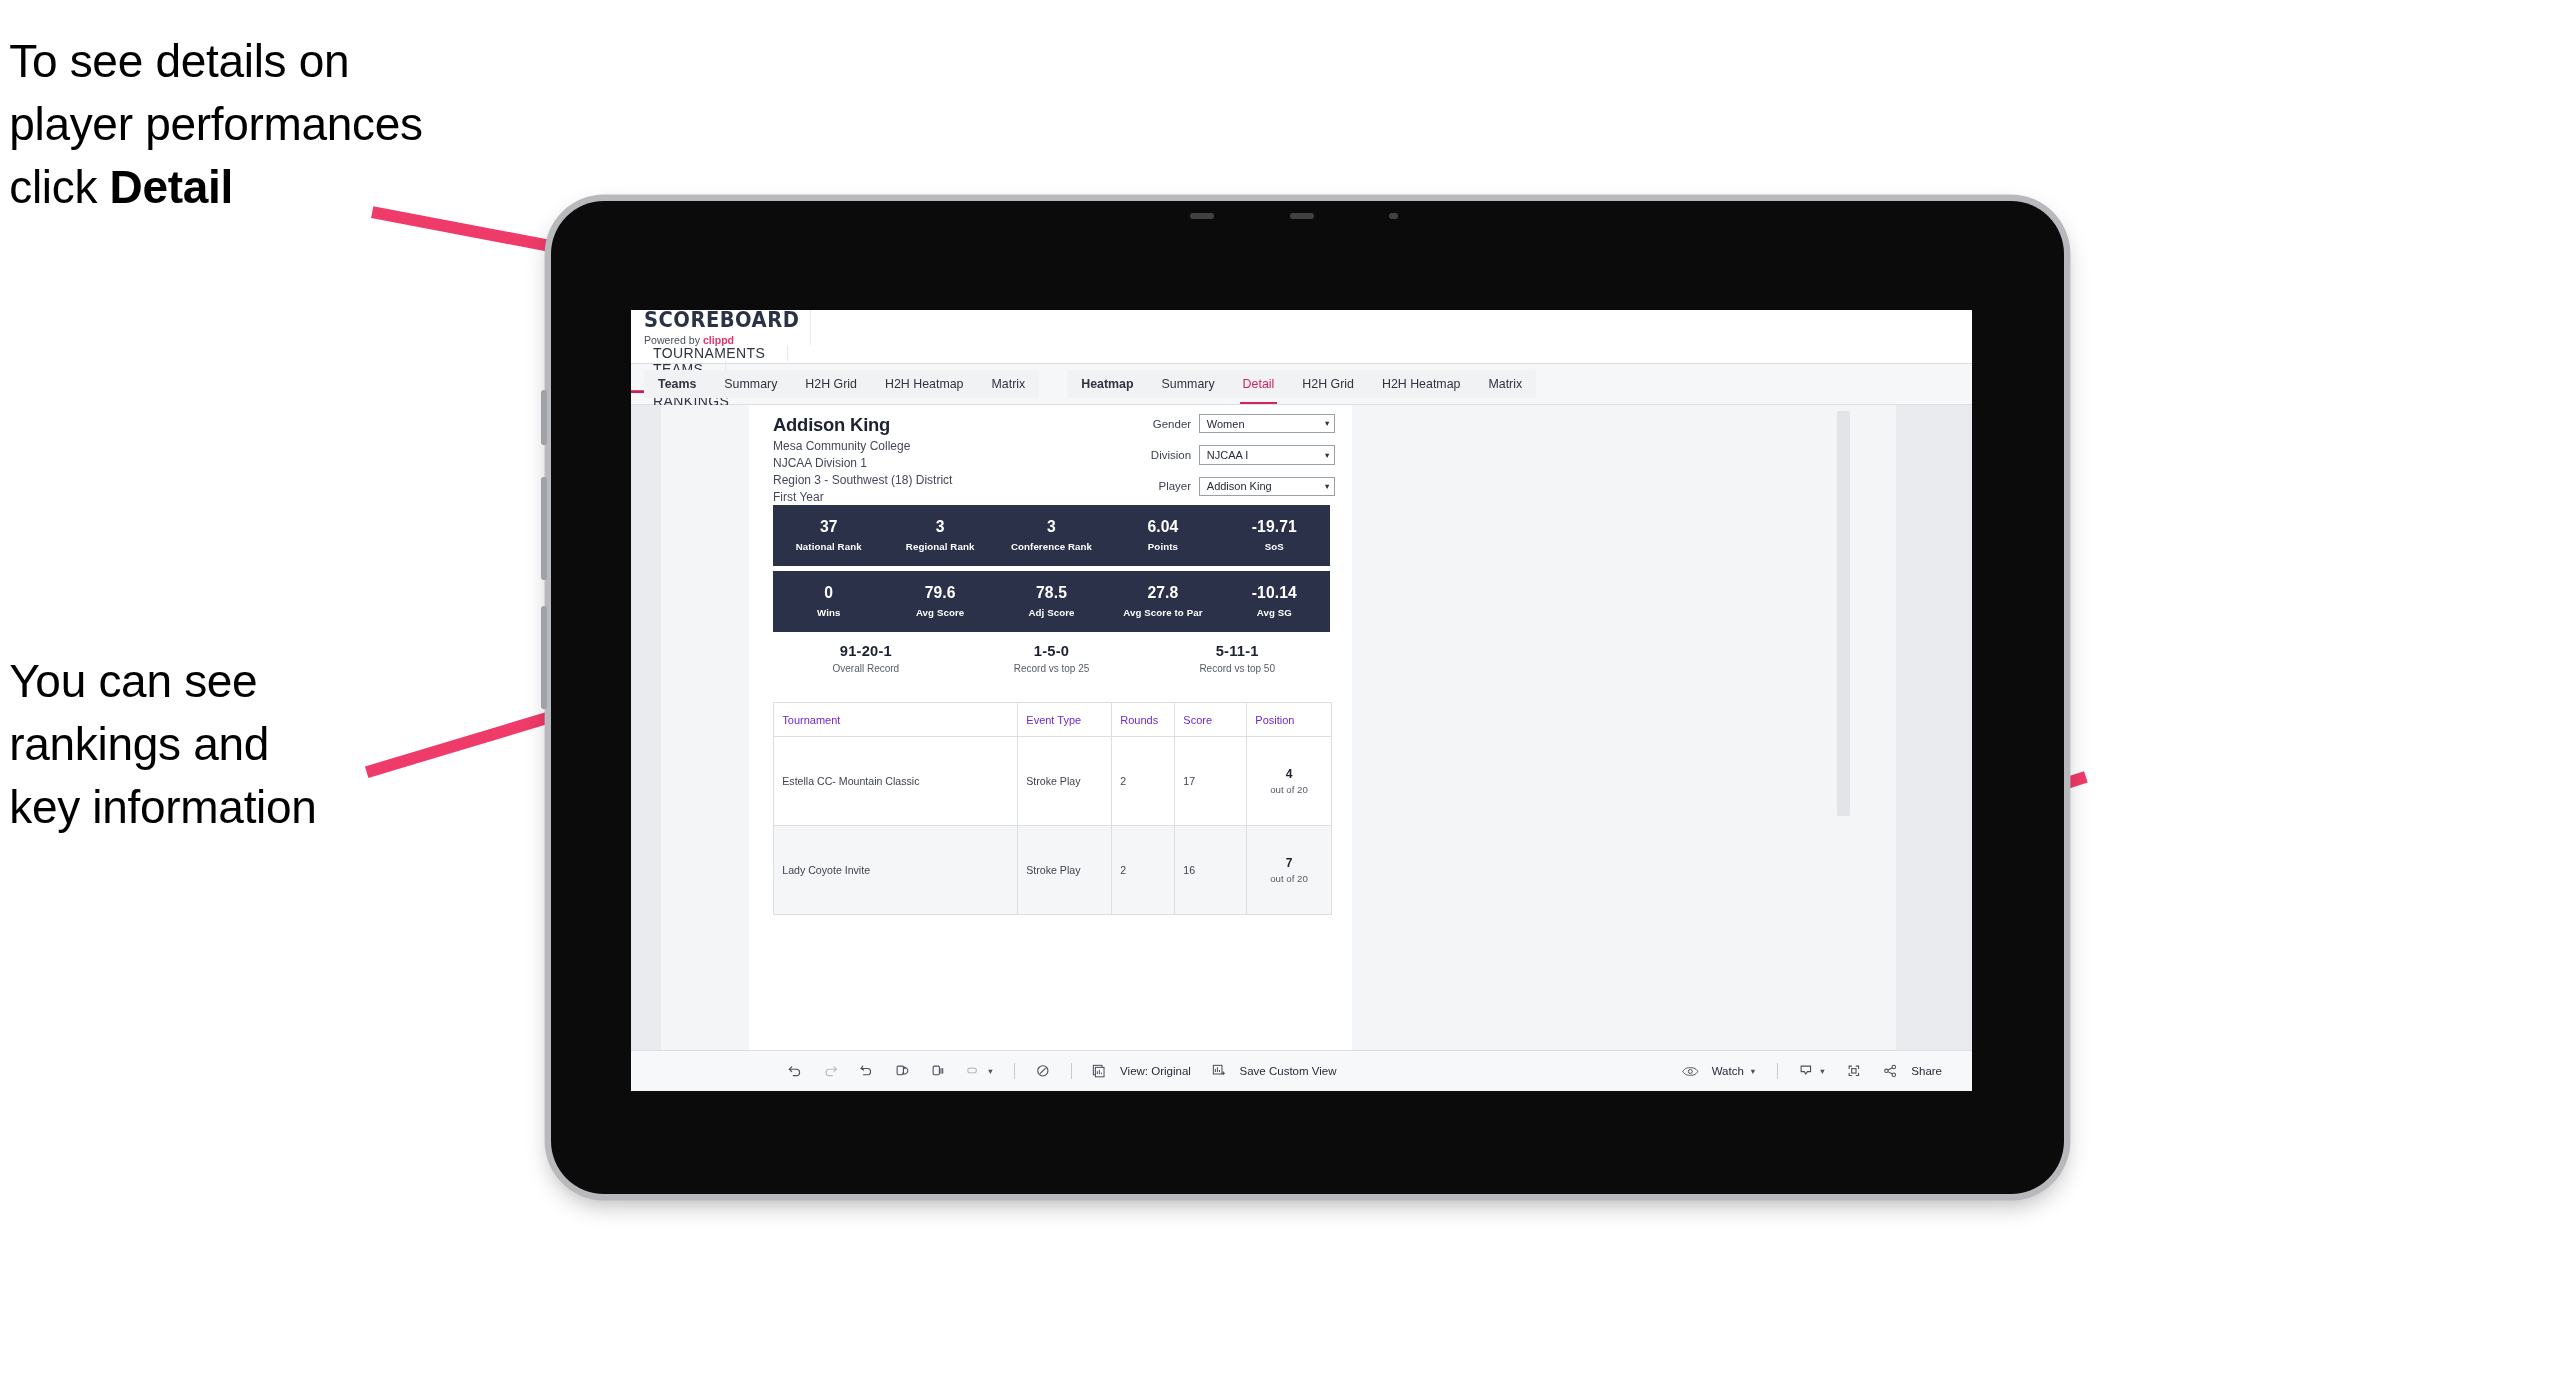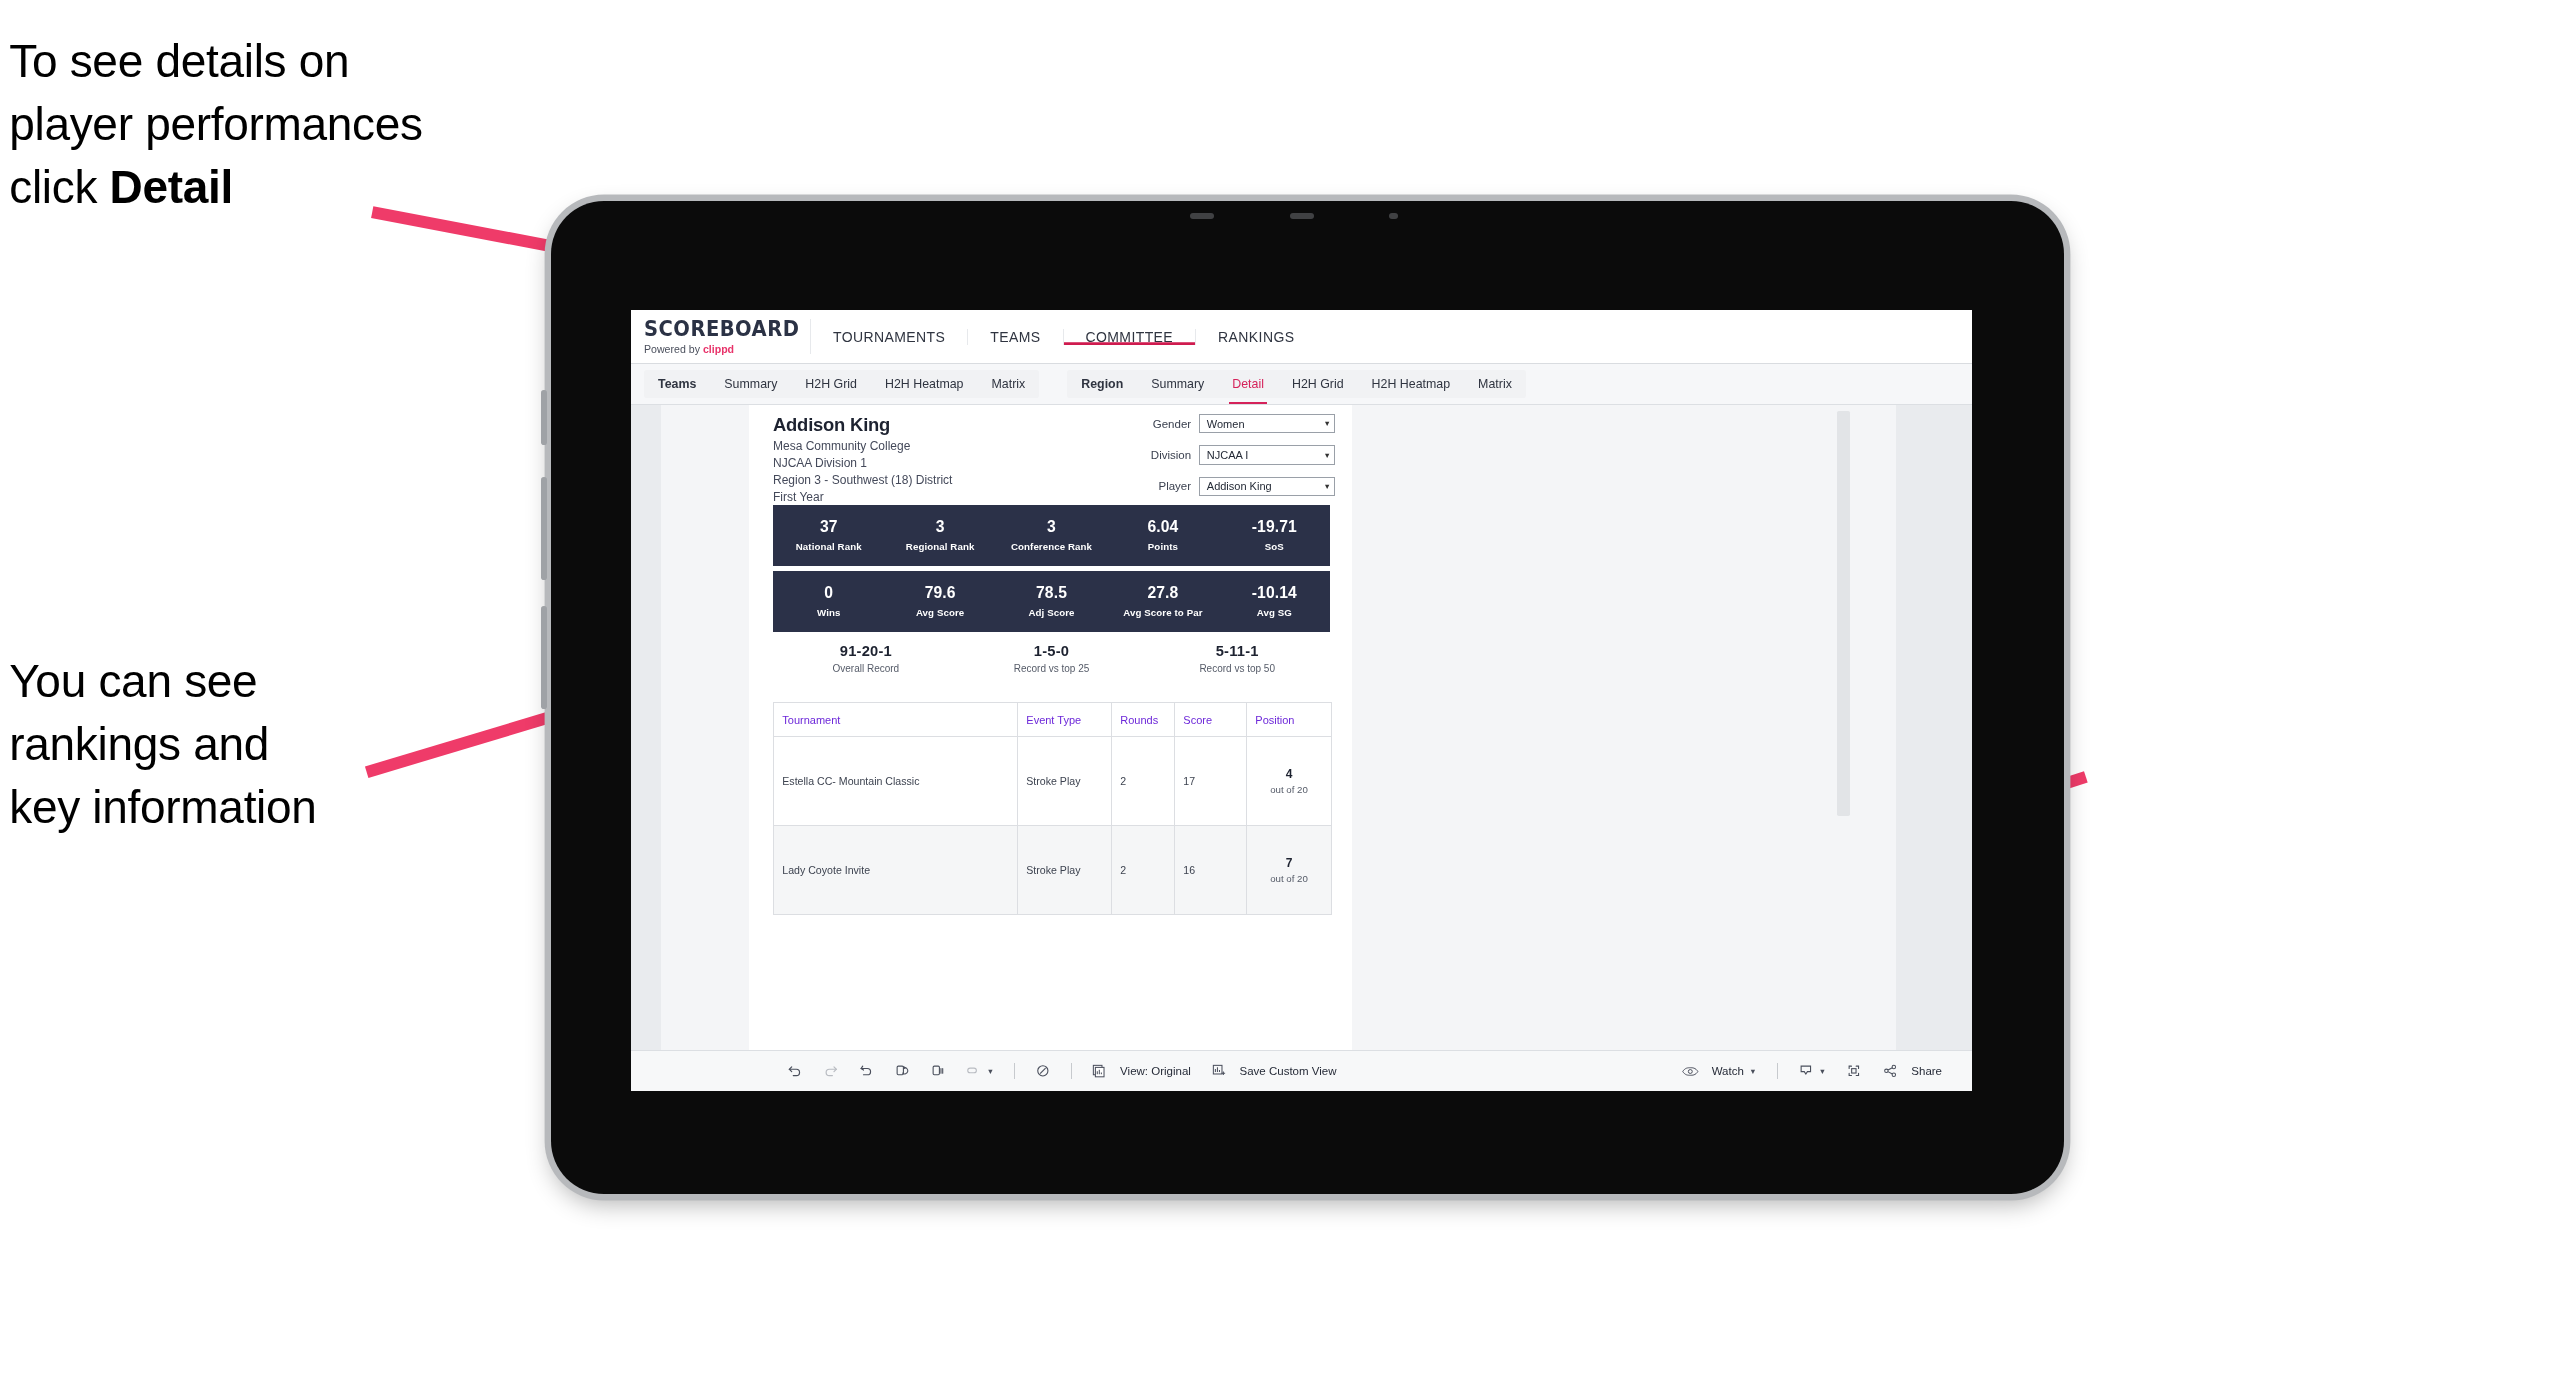--- a/index.html
+++ b/index.html
@@ -61,22 +61,23 @@
   #screen {
     position: absolute;
     left: 80px; top: 109px;
     width: 1341px; height: 781px;
     background: #e9ebee;
     overflow: hidden;
   }
 
   
   #topnav {
-    height: 53px; background:#ffffff; display:flex; align-items:center;
+    height: 53px; background:#ffffff; display:flex; align-items:flex-start;
     border-bottom: 0.9px solid #d9dce0;
+    flex-direction: column;
   }
   #brand {
     width: 180px; display:flex; flex-direction:column; justify-content:center;
     padding-left: 13px; box-sizing:border-box; border-right:0.9px solid #e7e9ec;
   }
   #brand .bt{
     font-family:"DejaVu Sans", sans-serif;
     font-weight:700; font-size:21px; letter-spacing:0.5px;
     color:#2b3245; line-height:1;
     transform: scaleX(0.93); transform-origin:left center;
@@ -257,21 +258,21 @@
 
       <div id="tabstrip">
         <div class="tabgroup">
           <div class="tab head">Teams</div>
           <div class="tab">Summary</div>
           <div class="tab">H2H Grid</div>
           <div class="tab">H2H Heatmap</div>
           <div class="tab">Matrix</div>
         </div>
         <div class="tabgroup">
-          <div class="tab head">Region</div>
+          <div class="tab head">Heatmap</div>
           <div class="tab">Summary</div>
           <div class="tab sel">Detail</div>
           <div class="tab">H2H Grid</div>
           <div class="tab">H2H Heatmap</div>
           <div class="tab">Matrix</div>
         </div>
       </div>
 
       <div id="viz">
         <div id="sheet">

